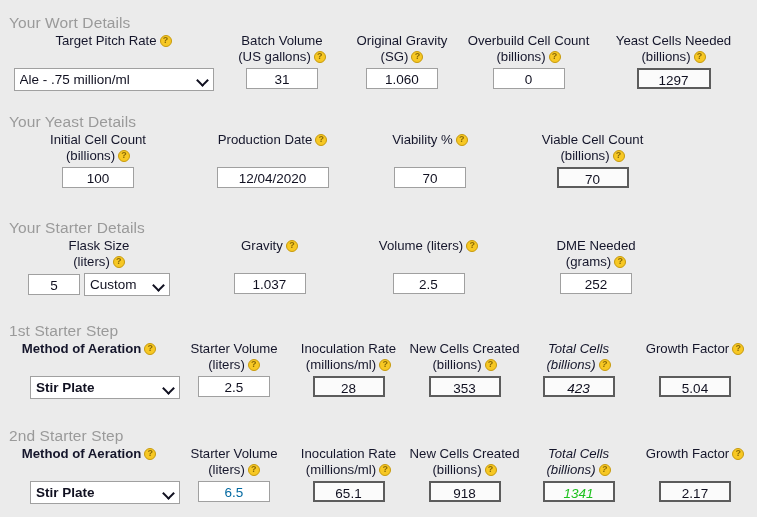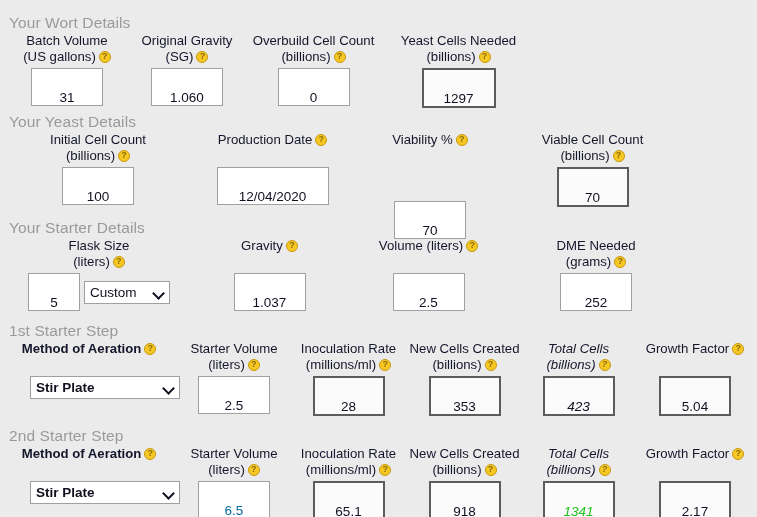--- a/index.html
+++ b/index.html
@@ -86,21 +86,21 @@
   .txt {
     height: 21px;
     line-height: 21px;
     background: #ffffff;
     border: 1px solid #a0a0a0;
     text-align: center;
     font-size: 13.5px;
     color: #101020;
     box-sizing: border-box;
     font-family: "Liberation Sans", sans-serif;
-    padding: 18px 2px;
+    padding: 0 2px;
   }
   .txt.readonly {
     border: 2px solid #5c5c5c;
     background: #fbfbfb;
   }
   .txt.red { color: #0369a1; }
   .txt.green { color: #1fc21f; }
 
   .sel {
     height: 23px;
@@ -149,21 +149,21 @@
 
   
   .wort-c0 { width: 215px; }
   .wort-c1 { width: 122px; }
   .wort-c2 { width: 118px; }
   .wort-c3 { width: 135px; }
   .wort-c4 { width: 155px; }
 
   .yeast-c0 { width: 184px; }
   .yeast-c1 { width: 165px; }
-  .yeast-c2 { width: 150px; gap: 34px; }
+  .yeast-c2 { width: 150px; }
   .yeast-c3 { width: 175px; }
 
   .start-c0 { width: 186px; }
   .start-c1 { width: 155px; }
   .start-c2 { width: 163px; }
   .start-c3 { width: 172px; }
 
   .step-c0 { width: 172px; align-items: center; padding-left: 8px; font-weight: bold;}
   .step-c1 { width: 112px; }
   .step-c2 { width: 117px; }
@@ -196,20 +196,32 @@
   .w-tc      { width: 72px; }
   .w-gf      { width: 72px; }
 </style>
 </head>
 <body>
 
 <div class="section" id="sec-wort">
   <div class="section-heading">Your Wort Details</div>
   <div class="row">
 
+    <div class="field wort-c0">
+      <div class="field-label">
+        <span class="label-line"><span>Target Pitch Rate</span><span class="help-icon"></span></span>
+        <span class="label-line">&nbsp;</span>
+      </div>
+      <div class="control-wrap">
+        <div class="sel w-pitch">
+          <span class="sel-text">Ale - .75 million/ml</span>
+          <span class="caret"></span>
+        </div>
+      </div>
+    </div>
 
     <div class="field wort-c1">
       <div class="field-label">
         <span class="label-line">Batch Volume</span>
         <span class="label-line"><span>(US gallons)</span><span class="help-icon"></span></span>
       </div>
       <div class="control-wrap">
         <div class="txt w-batch">31</div>
       </div>
     </div>

